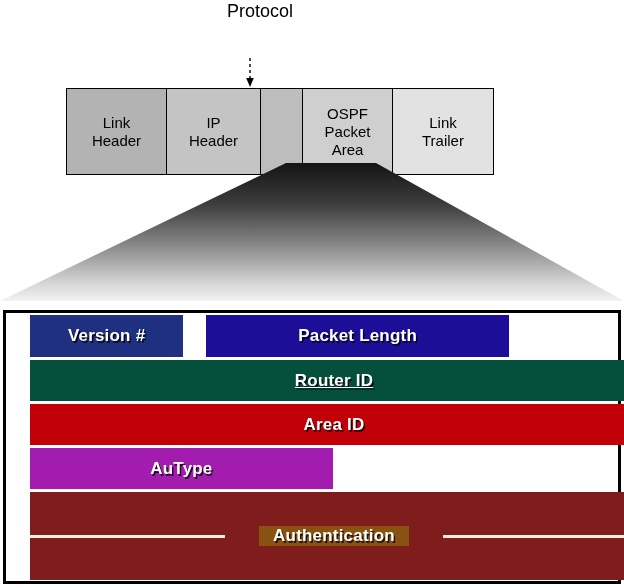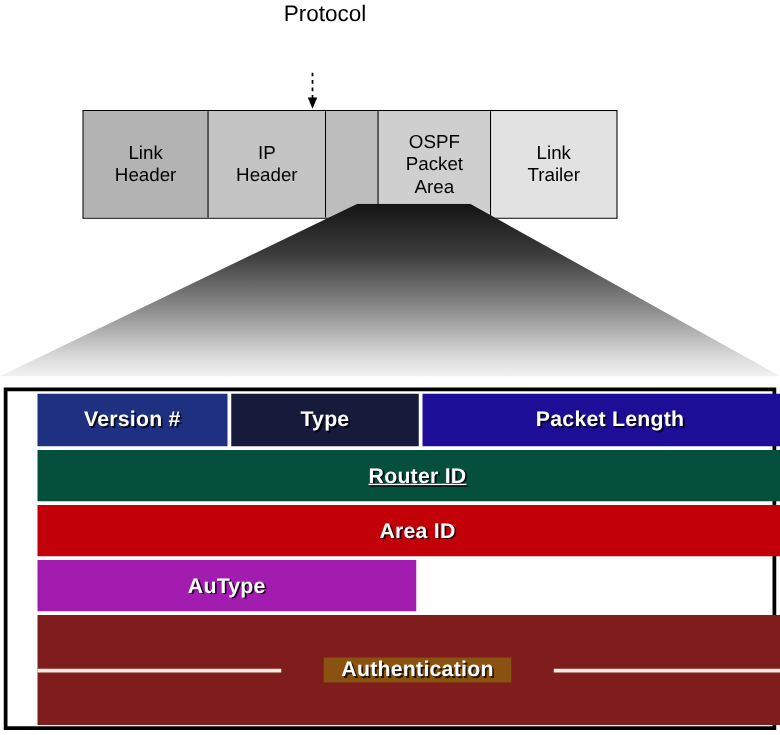--- a/index.html
+++ b/index.html
@@ -171,24 +171,21 @@
     </linearGradient>
   </defs>
   <polygon points="286,0 376,0 624,138 0,138" fill="url(#funnelGrad)"></polygon>
 </svg>
 
 <div id="ospf-header">
     <div class="hrow">
       <div class="field" style="width: 25.2%; height: 42px; background: rgb(31, 48, 128);">
         <span>Version #</span>
       </div>
-      <div class="field" style="width: 25%; height: 42px; background: rgb(22, 27, 60);">
-        <span>Type</span>
-      </div>
-      <div class="field" style="width: 49.8%; height: 42px; background: rgb(28, 14, 150);">
+      <div class="field" style="width: 49.8%; height: 42px; background: rgb(28, 14, 150); margin-left: 20px;">
         <span>Packet Length</span>
       </div>
     </div>
     <div class="hrow">
       <div class="field" style="width: 100%; height: 41px; background: rgb(4, 80, 60); text-decoration: underline;">
         <span>Router ID</span>
       </div>
     </div>
     <div class="hrow">
       <div class="field" style="width: 100%; height: 41px; background: rgb(193, 0, 8); justify-content: center;">

